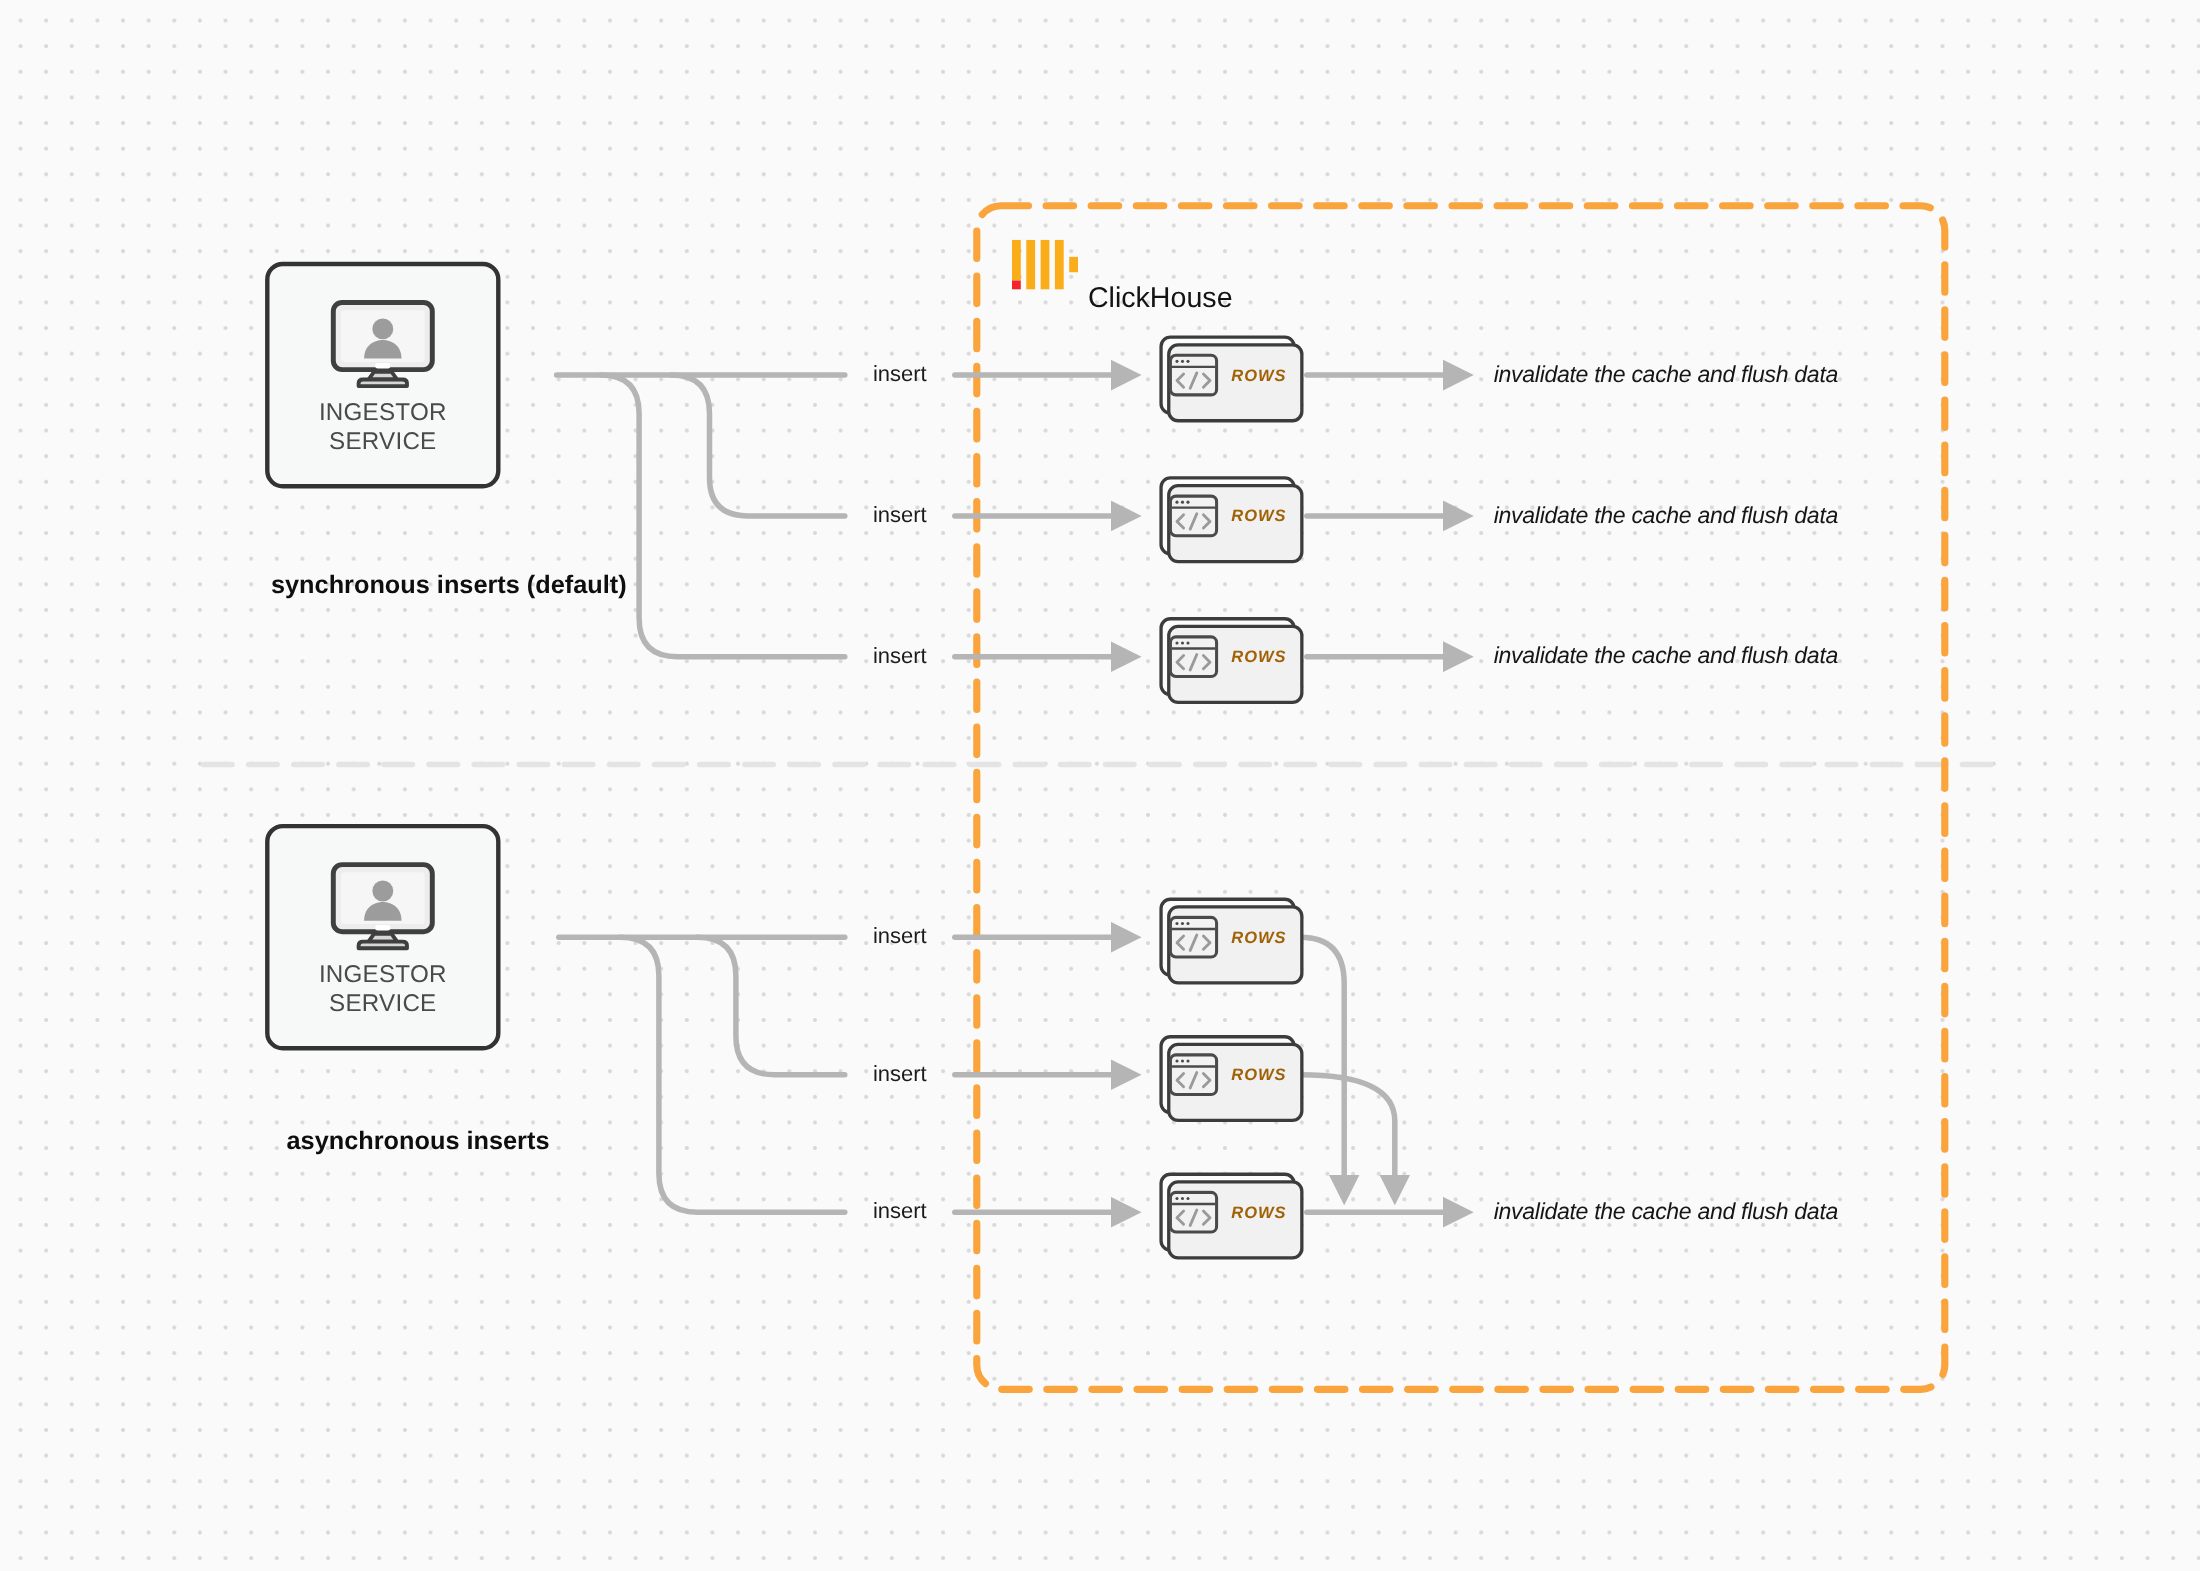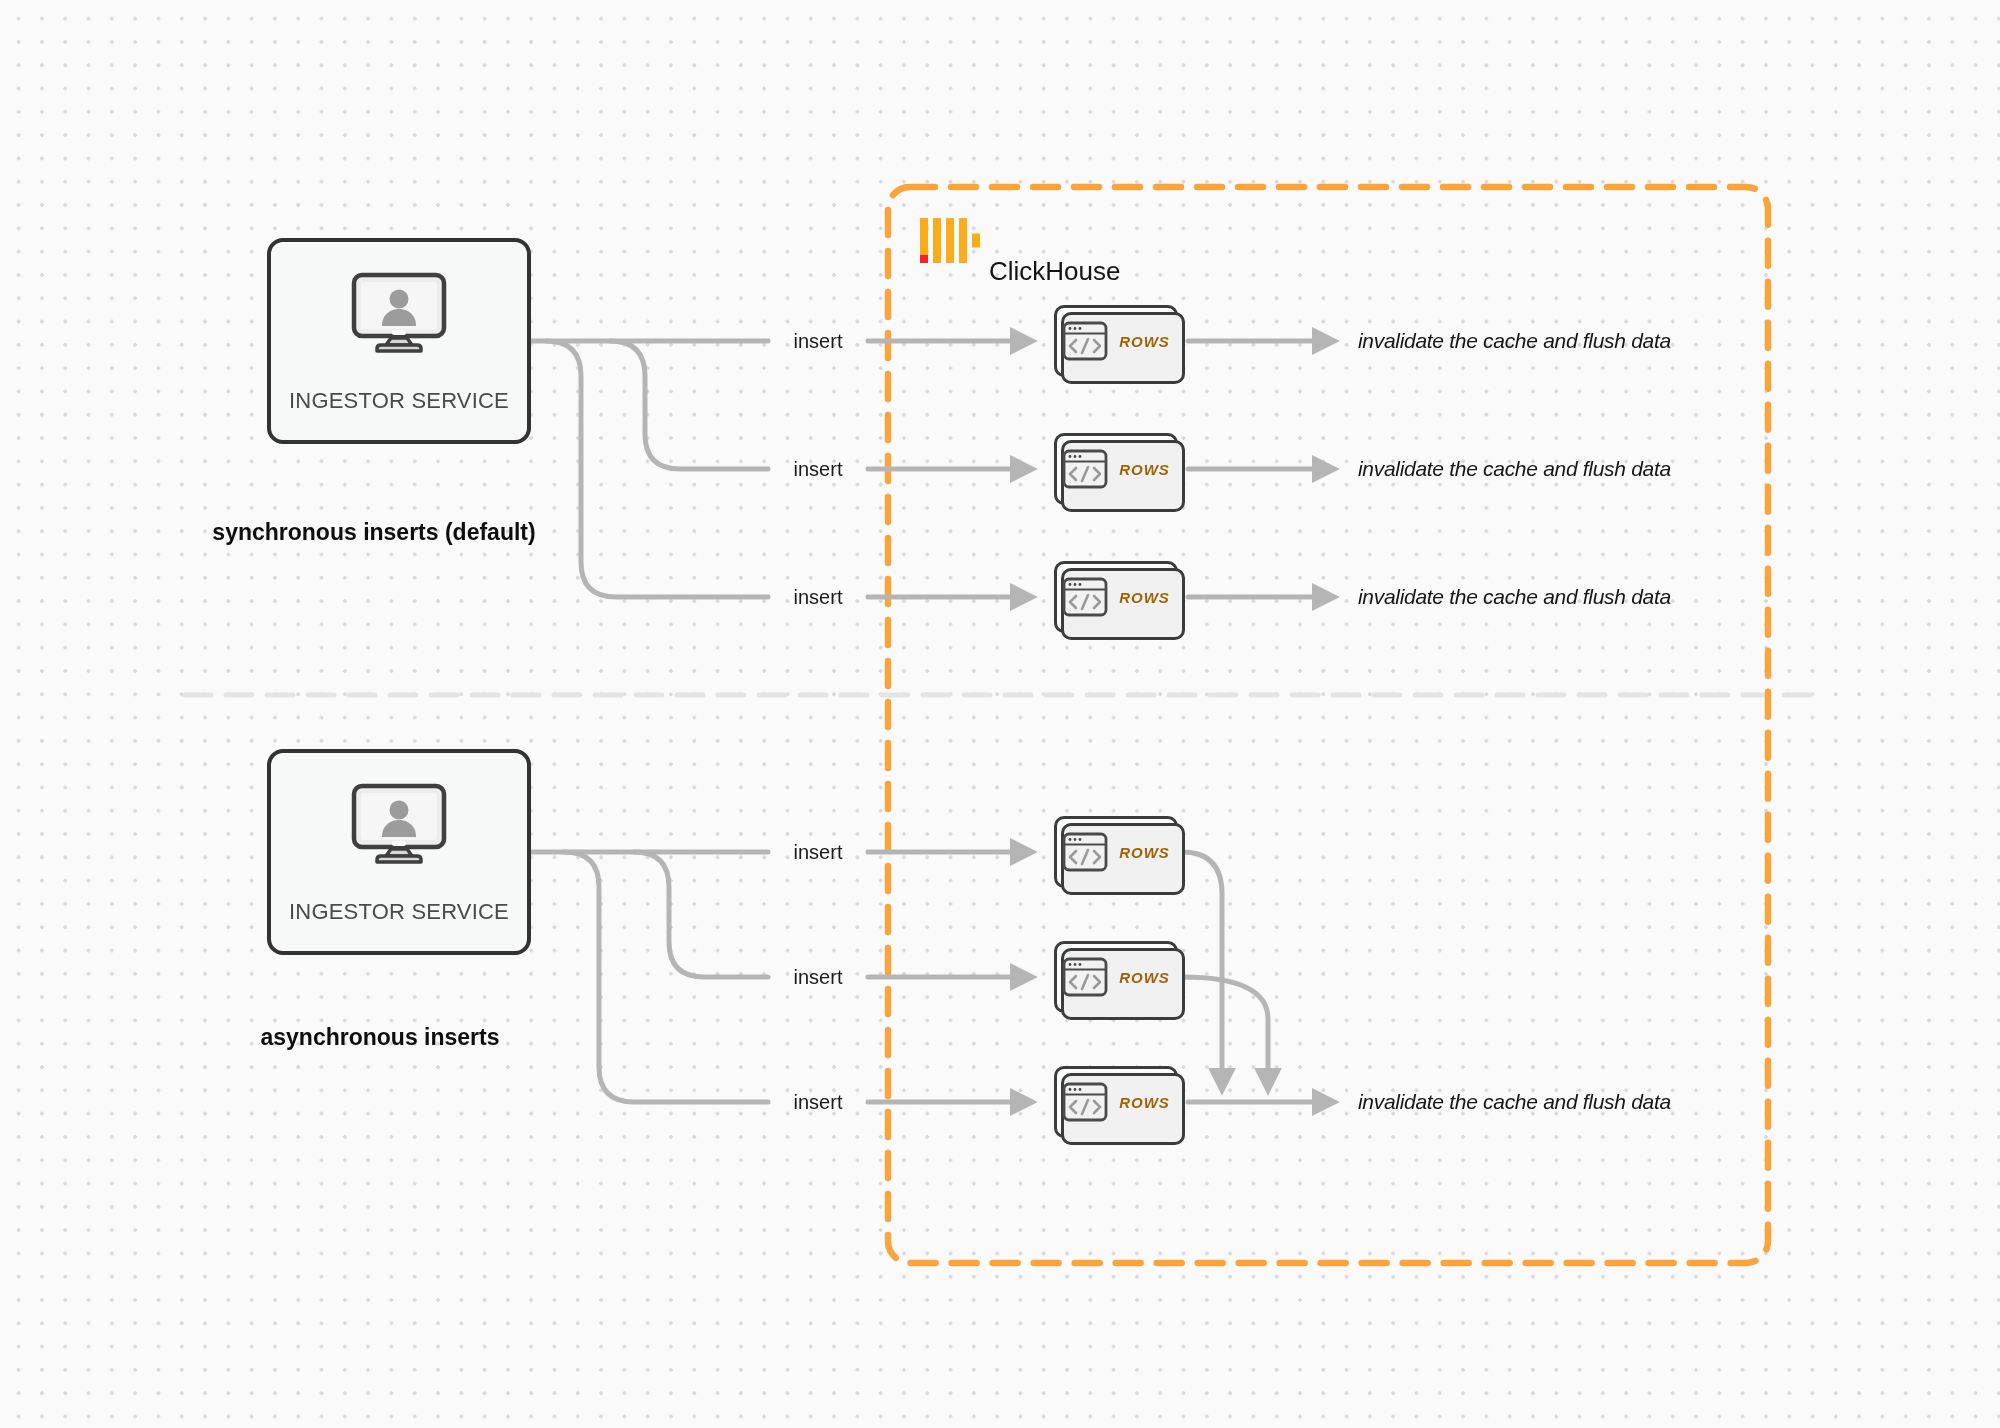--- a/index.html
+++ b/index.html
@@ -9,23 +9,23 @@
     background-image: radial-gradient(circle, #D9D9D9 1.7px, transparent 2px);
     background-size: 23.3px 23.3px;
     background-position: 7px 7px;
     font-family:"Liberation Sans", sans-serif;
     color:#1B1B1B;
   }
   svg.wires { position:absolute; left:0; top:0; z-index:0; }
 
   
   .ingestor {
-    position:absolute; width:264px; height:206px;
+    position:absolute; width:214px; height:206px;
     background:#F7F8F8; border:4px solid #333333; border-radius:16px;
-    box-sizing:border-box; z-index:2;margin-left:26px;
+    box-sizing:border-box; z-index:2;
   }
   .ingestor .monitor { position:absolute; top:30px; left:50%; transform:translateX(-50%); }
   .ingestor .svc {
     position:absolute; bottom:26px; width:100%; text-align:center;
     font-size:22px; color:#4A4A4A; letter-spacing:0.2px;
   }
 
   
   .rows-card {
     position:absolute; width:124px; height:72px; box-sizing:border-box;
@@ -131,21 +131,21 @@
       <rect x="10" y="10" width="76" height="47" rx="3" fill="#F6F6F6"></rect>
       <circle cx="48" cy="27" r="9.5" fill="#9C9C9C"></circle>
       <path d="M31 54 C31 41 41 37 48 37 C55 37 65 41 65 54 Z" fill="#9C9C9C"></path>
       <rect x="41" y="58" width="14" height="5" rx="2.5" fill="#FFFFFF"></rect>
       <path d="M40 66 L56 66 L61 73 L35 73 Z" fill="#D6D6D6" stroke="#3F3F3F" stroke-width="3.5" stroke-linejoin="round"></path>
       <path d="M30 73 L66 73 Q70 73 70 76.5 L70 79 L26 79 L26 76.5 Q26 73 30 73 Z" fill="#D6D6D6" stroke="#3F3F3F" stroke-width="3.5" stroke-linejoin="round"></path>
     </svg>
     <div class="svc">INGESTOR SERVICE</div>
   </div>
 
-  <div class="section-label" style="left:374px; top:532px;text-align:right;">synchronous inserts (default)</div>
+  <div class="section-label" style="left:408px; top:532px;text-align:right;">synchronous inserts (default)</div>
   <div class="section-label" style="left:356px; top:1037px;margin-left:24px;">asynchronous inserts</div>
 
   <div class="lbl-insert" style="left:818px; top:341px;">insert</div>
   <div class="lbl-insert" style="left:818px; top:469px;">insert</div>
   <div class="lbl-insert" style="left:818px; top:597px;">insert</div>
   <div class="lbl-insert" style="left:818px; top:852px;">insert</div>
   <div class="lbl-insert" style="left:818px; top:977px;">insert</div>
   <div class="lbl-insert" style="left:818px; top:1102px;">insert</div>
 
   <div class="rows-card" style="left:1054px; top:305px;">

